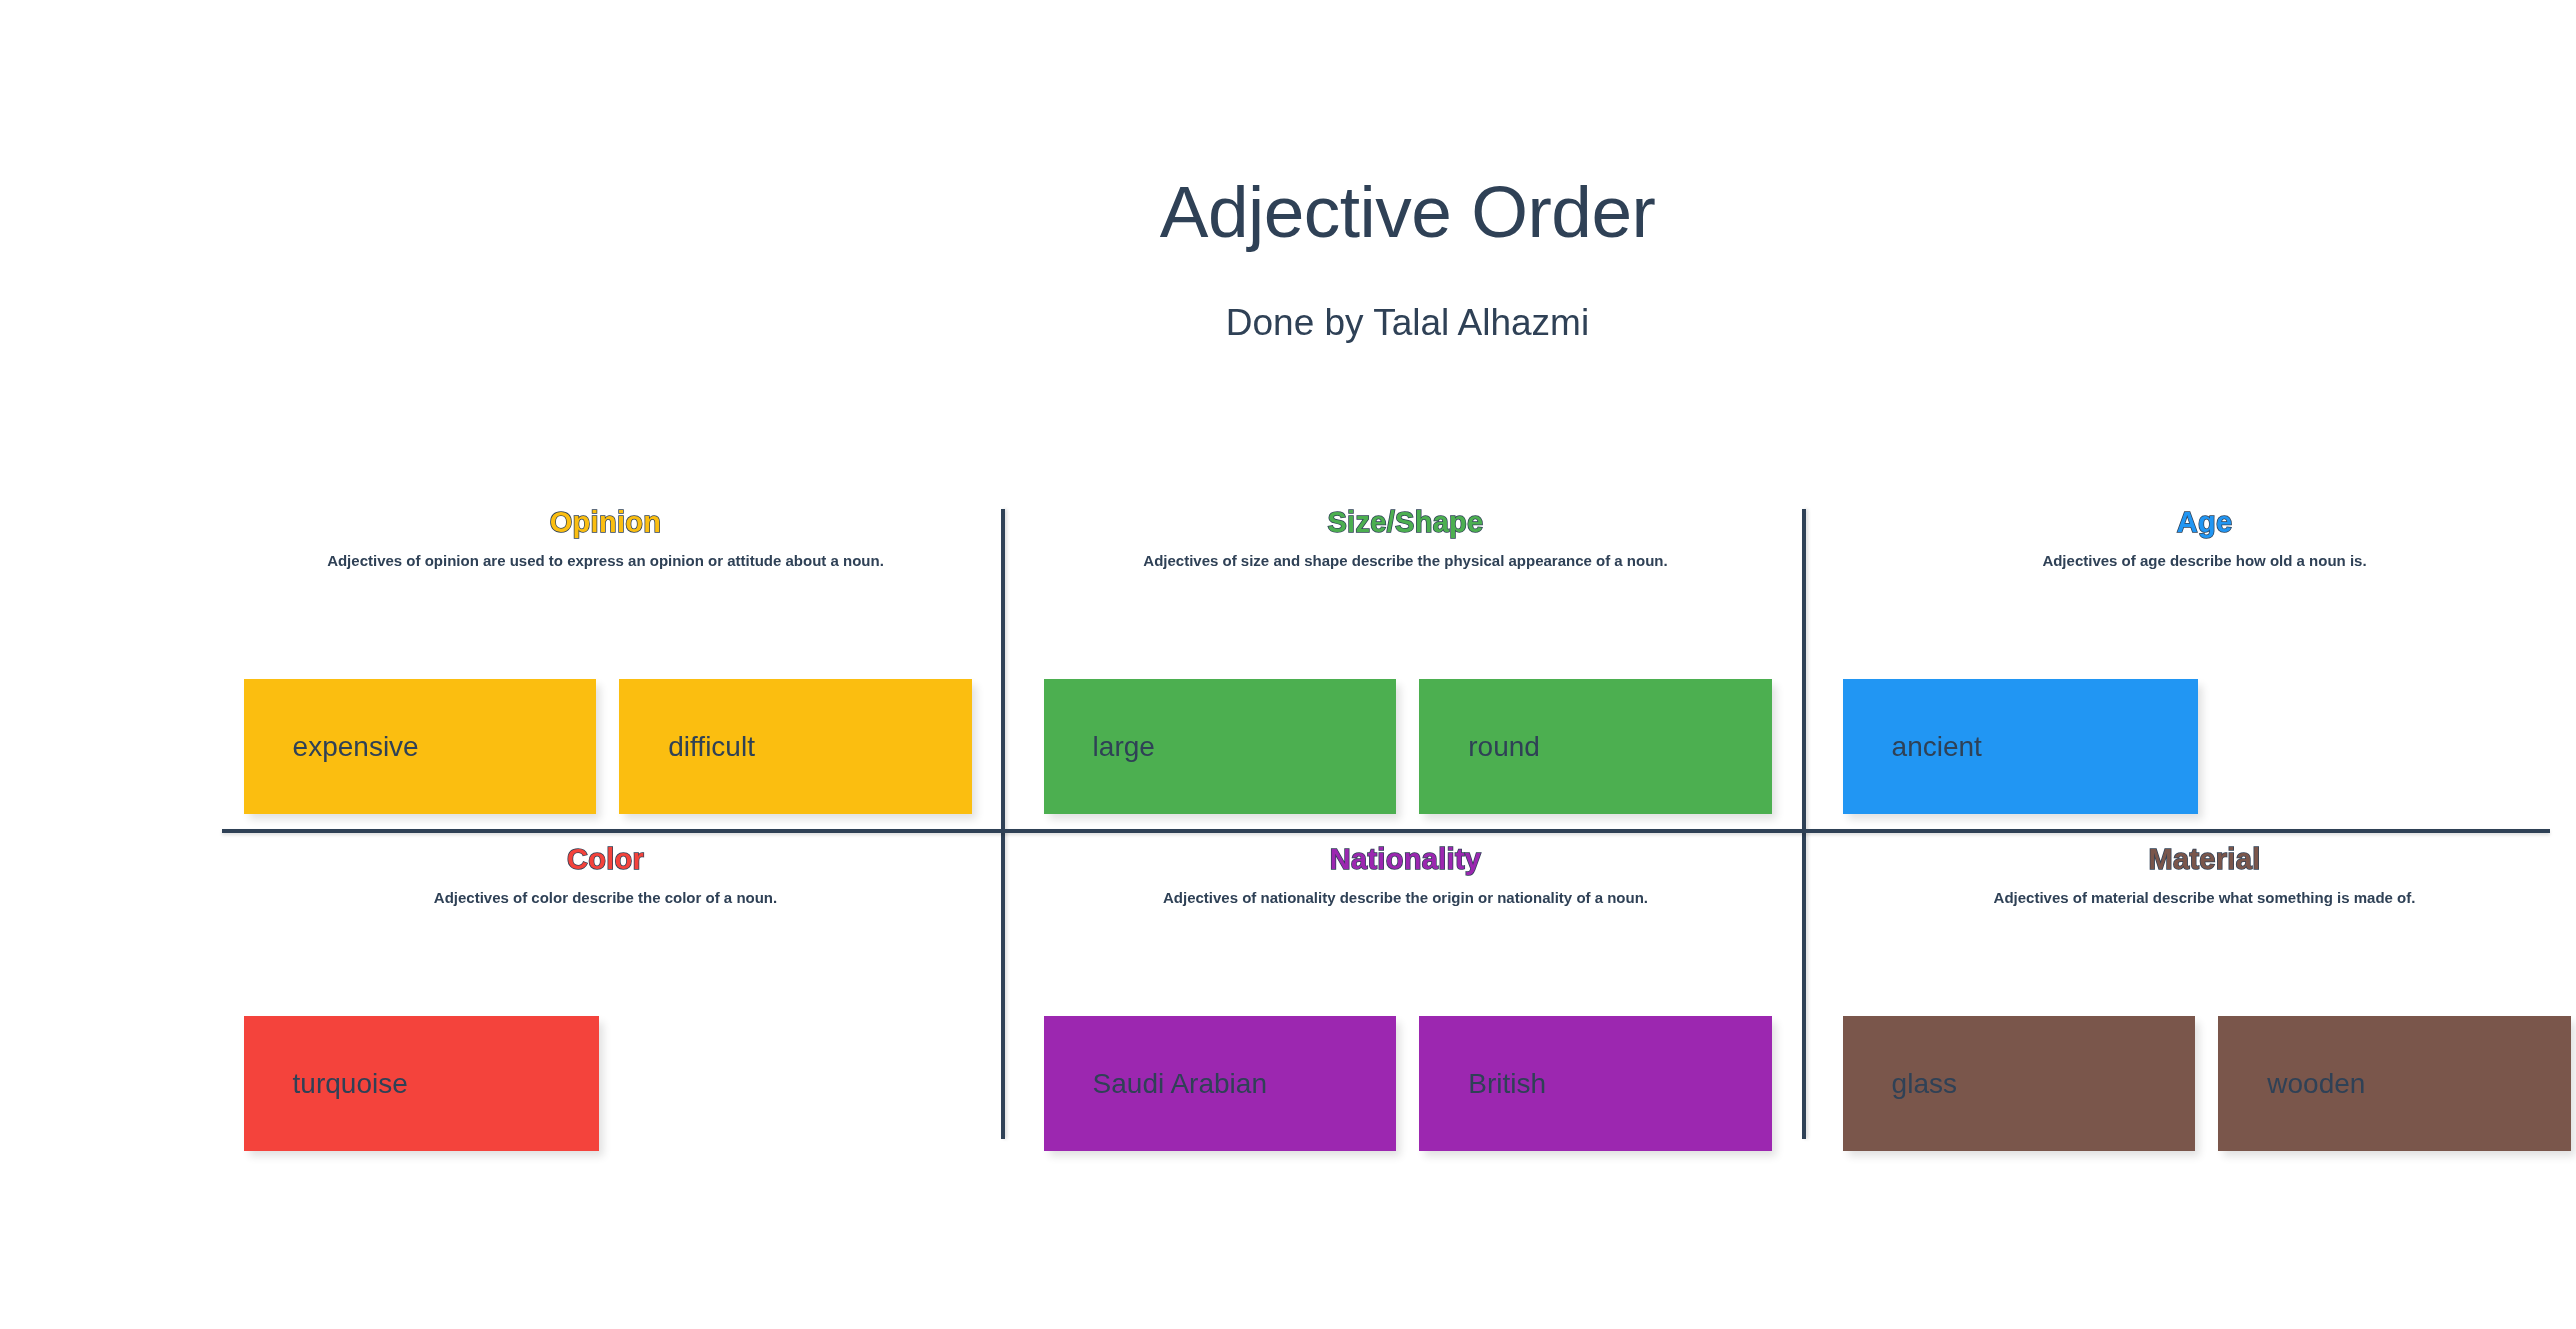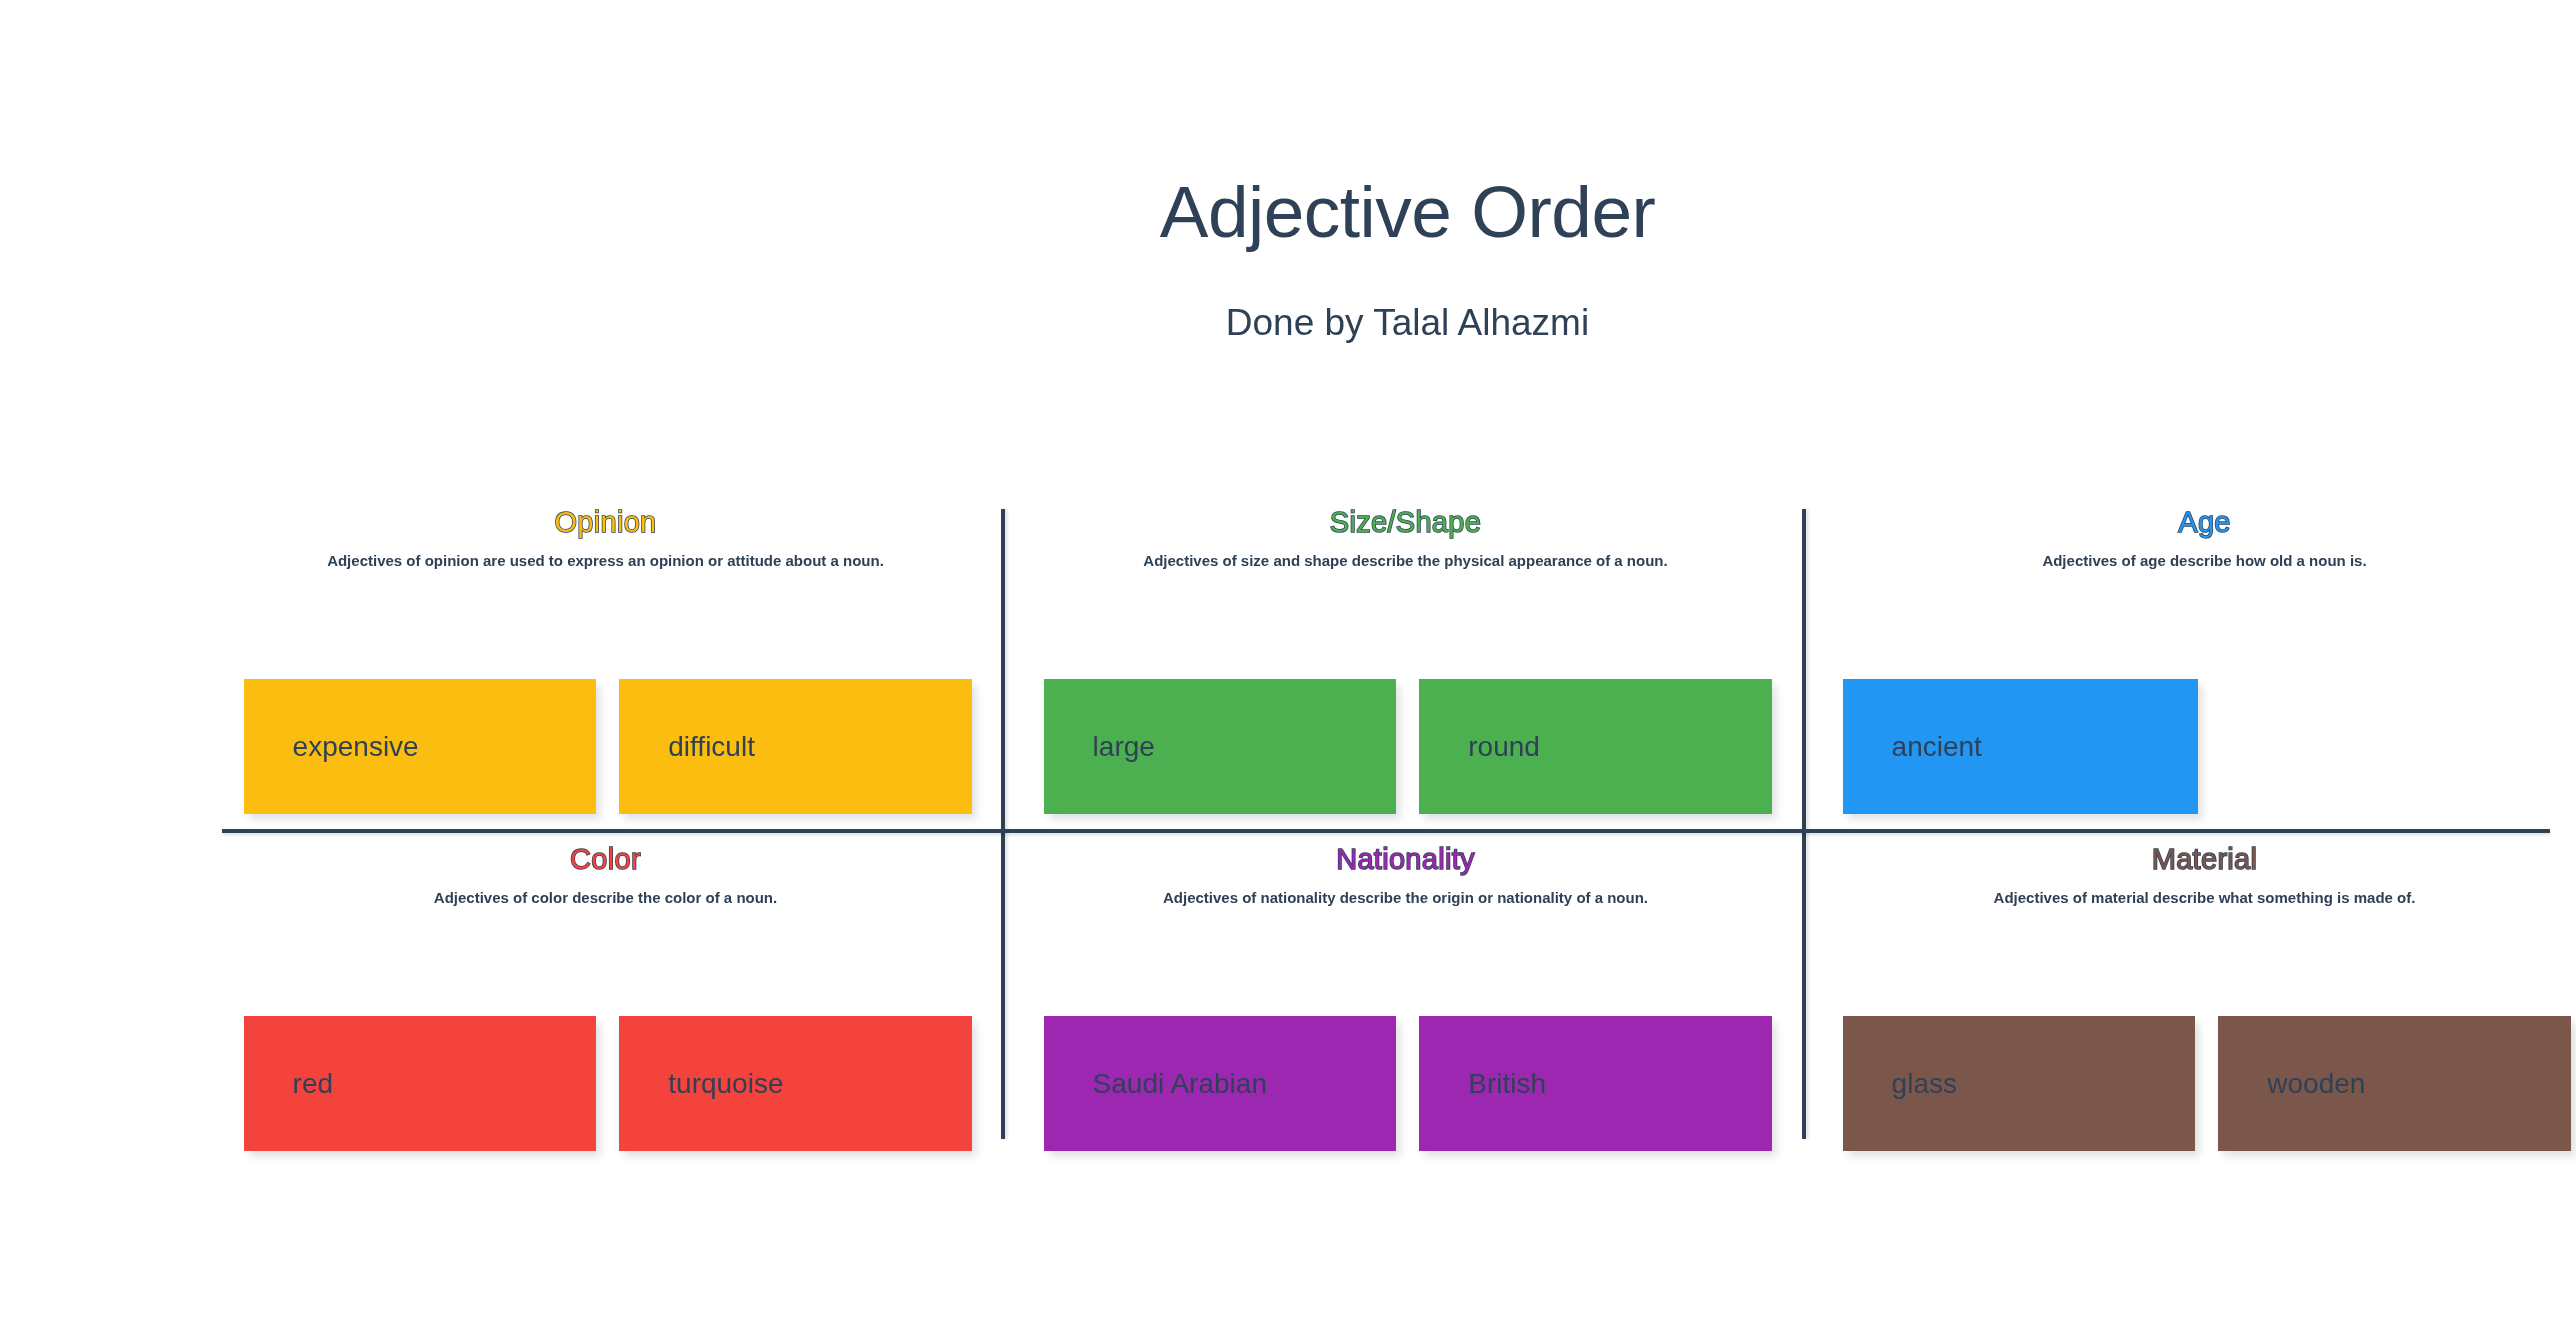--- a/index.html
+++ b/index.html
@@ -59,21 +59,21 @@
   .col-0 { left: 0px; }
   .col-1 { left: 800px; }
   .col-2 { left: 1599px; }
   .row-0 { top: 0px; }
   .row-1 { top: 337px; }
 
   .cell-head {
     text-align: center;
     font-size: 29px;
     line-height: 1.05;
-    font-weight: 400;
+    font-weight: 700;
     padding-top: 12.4px;
     letter-spacing: 0.3px;
     -webkit-text-stroke: 1.5px #2f4156;
     paint-order: stroke fill;
   }
 
   .cell-desc {
     text-align: center;
     font-size: 15px;
     line-height: 1.28;
@@ -173,23 +173,20 @@
         <span class="card-label">ancient</span>
       </div>
     </div>
   </div>
 
   <div class="cell col-0 row-1">
     <div class="cell-head" style="color: rgb(244, 67, 60);">Color</div>
     <div class="cell-desc">Adjectives of color describe the color of a noun.</div>
     <div class="cards">
       <div class="card" style="background: rgb(244, 67, 60);">
-        <span class="card-label">red</span>
-      </div>
-      <div class="card" style="background: rgb(244, 67, 60);">
         <span class="card-label">turquoise</span>
       </div>
     </div>
   </div>
 
   <div class="cell col-1 row-1">
     <div class="cell-head" style="color: rgb(156, 39, 176);">Nationality</div>
     <div class="cell-desc">Adjectives of nationality describe the origin or nationality of a noun.</div>
     <div class="cards">
       <div class="card" style="background: rgb(156, 39, 176);">

